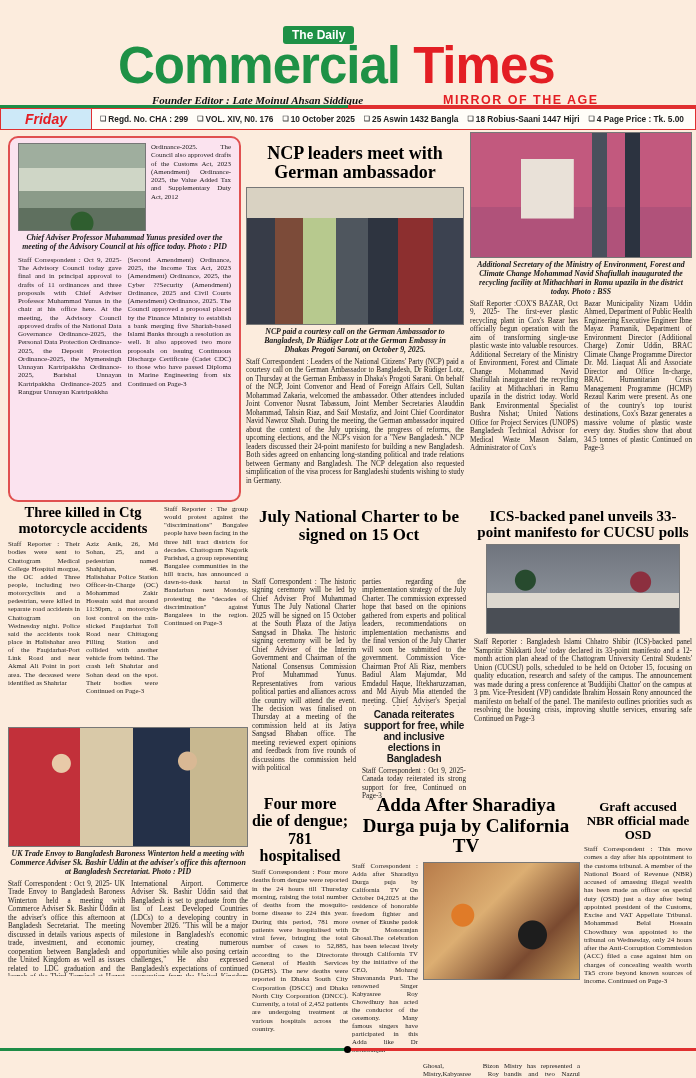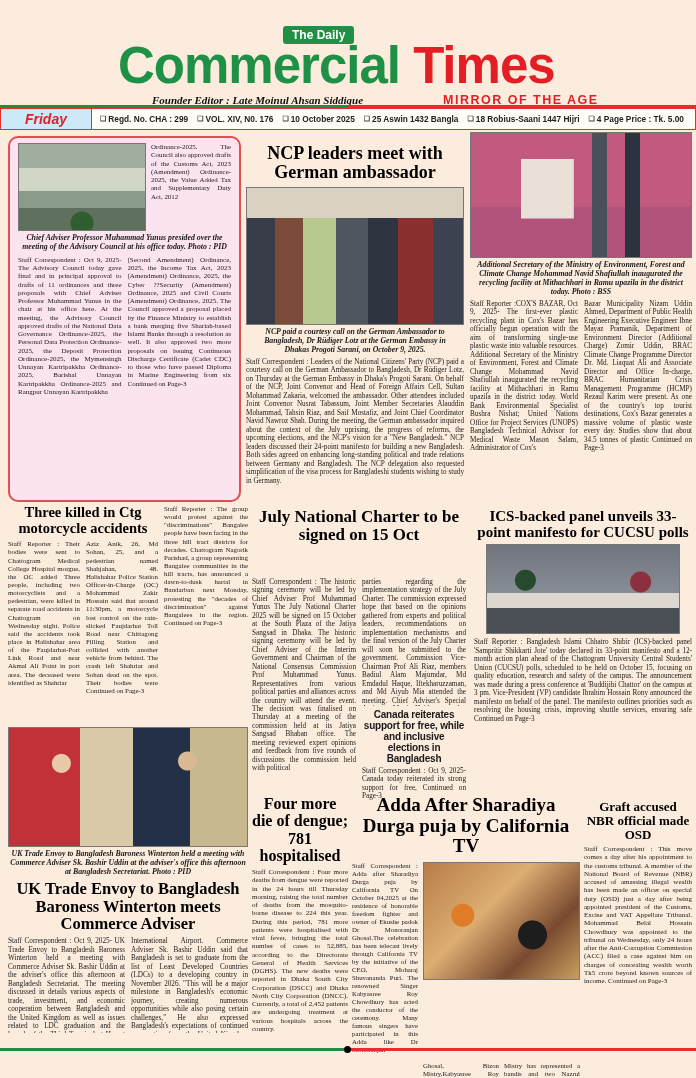--- a/index.html
+++ b/index.html
@@ -249,21 +249,20 @@
       </div>
     </div>
     <div class="bangalee">
       <div class="body-txt">Staff Reporter : The group would protest against the "discriminations" Bangalee people have been facing in the three hill tract districts for decades. Chattogram Nagorik Parishad, a group representing Bangalee communities in the hill tracts, has announced a dawn-to-dusk hartal in Bandarban next Monday, protesting the "decades of discrimination" against Bangalees in the region.  Continued on Page-3</div>
     </div>
   </div>
 
   <div class="uk">
     <div class="photo uk-photo"></div>
     <div class="caption">UK Trade Envoy to Bangladesh Baroness Winterton held a meeting with Commerce Adviser Sk. Bashir Uddin at the adviser's office this afternoon at Bangladesh Secretariat. Photo : PID</div>
-    <h3 class="serif-head">UK Trade Envoy to Bangladesh Baroness Winterton meets Commerce Adviser</h3>
     <div class="cols">
       <div class="body-txt">Staff Correspondent : Oct 9, 2025- UK Trade Envoy to Bangladesh Baroness Winterton held a meeting with Commerce Adviser Sk. Bashir Uddin at the adviser's office this afternoon at Bangladesh Secretariat. The meeting discussed in details various aspects of trade, investment, and economic cooperation between Bangladesh and the United Kingdom as well as issues related to LDC graduation and the launch of the Third Terminal at Hazrat Shahjalal</div>
       <div class="body-txt">International Airport. Commerce Adviser Sk. Bashir Uddin said that Bangladesh is set to graduate from the list of Least Developed Countries (LDCs) to a developing country in November 2026. "This will be a major milestone in Bangladesh's economic journey, creating numerous opportunities while also posing certain challenges," He also expressed Bangladesh's expectations of continued cooperation from the United Kingdom in  Continued on Page-3</div>
     </div>
   </div>
 
   <div class="july">
     <h3 class="serif-head">July National Charter to be signed on 15 Oct</h3>
     <div class="cols">
       <div class="body-txt">Staff Correspondent : The historic signing ceremony will be led by Chief Adviser Prof Muhammad Yunus The July National Charter 2025 will be signed on 15 October at the South Plaza of the Jatiya Sangsad in Dhaka. The historic signing ceremony will be led by Chief Adviser of the Interim Government and Chairman of the National Consensus Commission Prof Muhammad Yunus. Representatives from various political parties and alliances across the country will attend the event. The decision was finalised on Thursday at a meeting of the commission held at its Jatiya Sangsad Bhaban office. The meeting reviewed expert opinions and feedback from five rounds of discussions the commission held with political</div>

